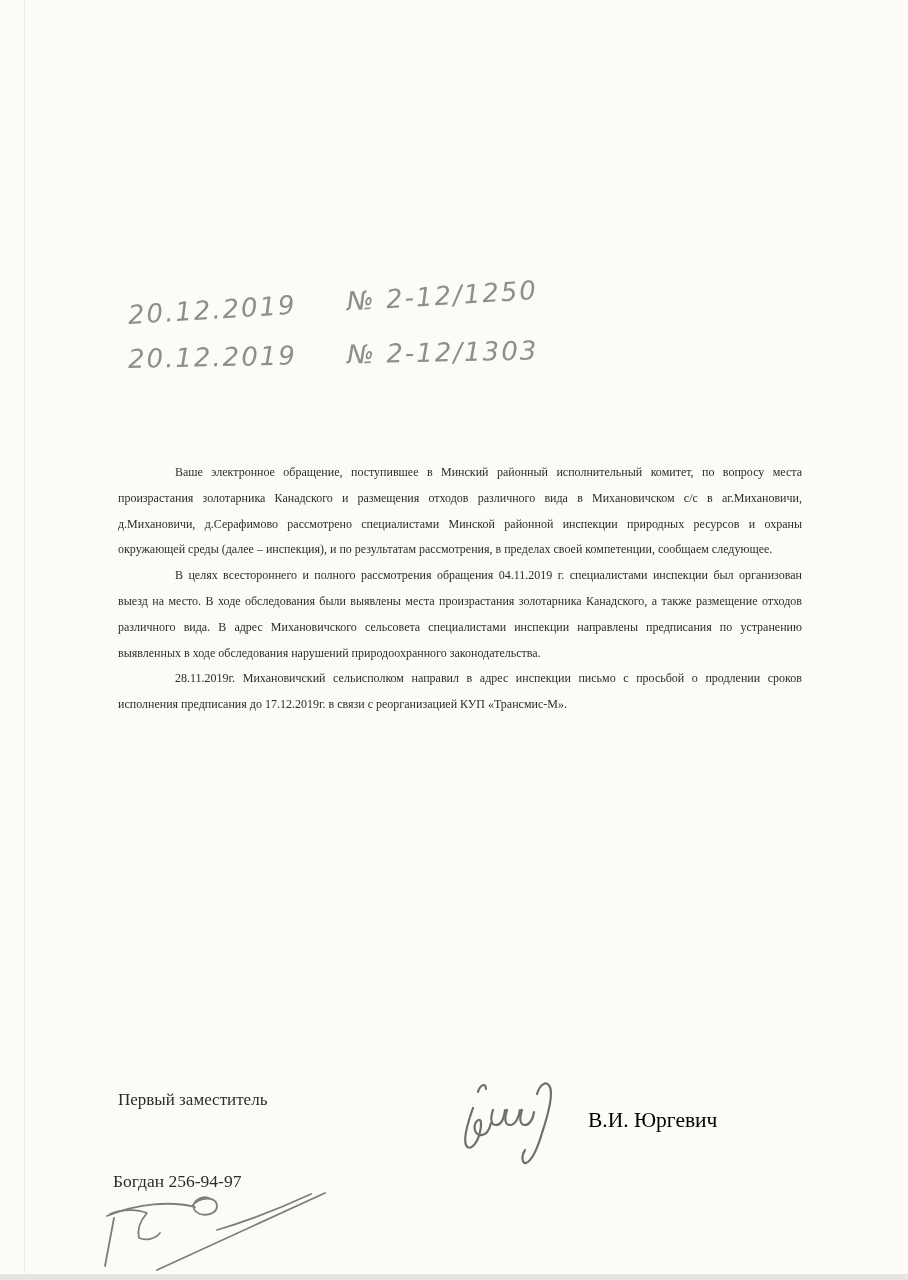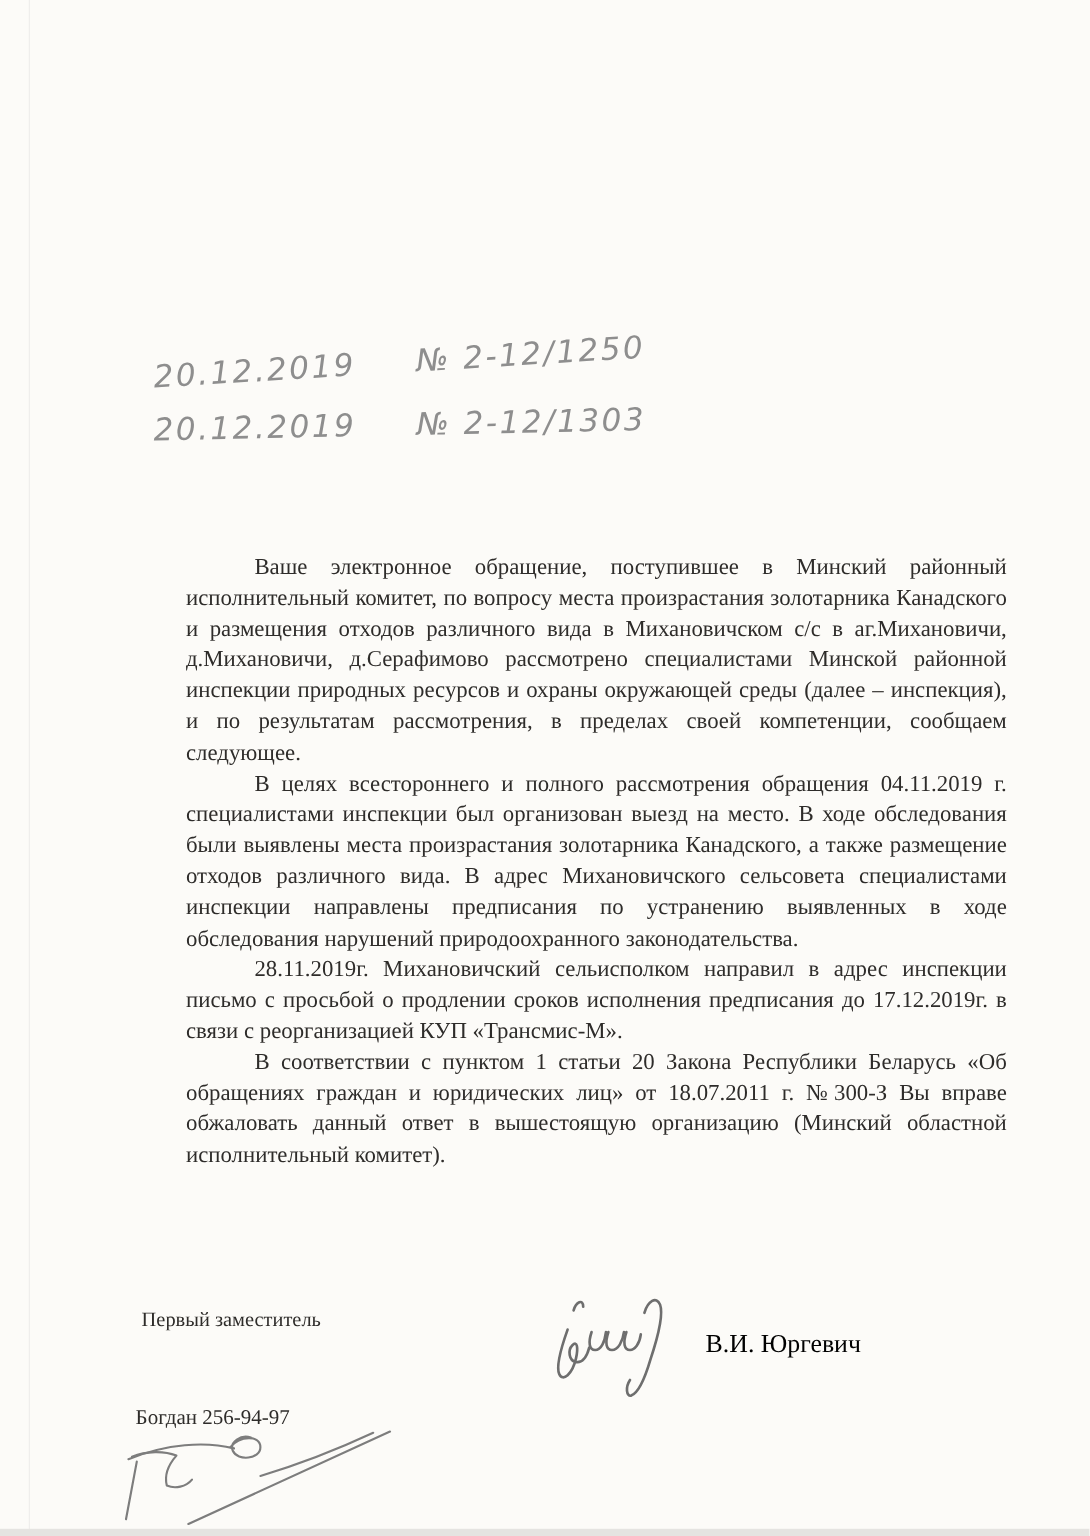--- a/index.html
+++ b/index.html
@@ -21,24 +21,23 @@
   }
   .hw-line{white-space:nowrap;transform-origin:left center;}
   .hw-line1{transform:rotate(-3.5deg);}
   .hw-line2{margin-top:14px;transform:rotate(-1.2deg);}
   .hw-num{margin-left:40px;}
 
   
   .letter-body{
     position:absolute;top:460px;left:118px;width:684px;
     color:#2e2c2a;
-    font-size:19px;
+    font-size:12px;
     line-height:25.8px;
     text-align:justify;
-    margin-left:37px;
   }
   .letter-body p{margin:0;text-indent:57px;}
 
   
   .sig-title{
     position:absolute;top:1086px;left:118px;
     color:#2e2c2a;font-size:17px;line-height:28px;
   }
   .sig-svg{position:absolute;top:1068px;left:448px;width:118px;height:108px;}
   .sig-name{
@@ -76,21 +75,20 @@
     <div class="hw-line hw-line2">
       <span>20.12.2019</span>
       <span class="hw-num">№ 2-12/1303</span>
     </div>
   </div>
 
   <div class="letter-body">
     <p>Ваше электронное обращение, поступившее в Минский районный исполнительный комитет, по вопросу места произрастания золотарника Канадского и размещения отходов различного вида в Михановичском с/с в аг.Михановичи, д.Михановичи, д.Серафимово рассмотрено специалистами Минской районной инспекции природных ресурсов и охраны окружающей среды (далее – инспекция), и по результатам рассмотрения, в пределах своей компетенции, сообщаем следующее.</p>
     <p>В целях всестороннего и полного рассмотрения обращения 04.11.2019 г. специалистами инспекции был организован выезд на место. В ходе обследования были выявлены места произрастания золотарника Канадского, а также размещение отходов различного вида. В адрес Михановичского сельсовета специалистами инспекции направлены предписания по устранению выявленных в ходе обследования нарушений природоохранного законодательства.</p>
     <p>28.11.2019г. Михановичский сельисполком направил в адрес инспекции письмо с просьбой о продлении сроков исполнения предписания до 17.12.2019г. в связи с реорганизацией КУП «Трансмис-М».</p>
-    <p>В соответствии с пунктом 1 статьи 20 Закона Республики Беларусь «Об обращениях граждан и юридических лиц» от 18.07.2011 г. №300-З Вы вправе обжаловать данный ответ в вышестоящую организацию (Минский областной исполнительный комитет).</p>
   </div>
 
   <div class="sig-title">
     <div>Первый заместитель</div>
   </div>
 
   <svg class="sig-svg" viewBox="0 0 118 108">
     <g fill="none" stroke-width="2.2" stroke-linecap="round" stroke-linejoin="round" stroke="#6e6e6e">
       <path d="M30,24 c2,-7 8,-10 8,-3"></path>
       <path d="M25,40 c-5,14 -10,30 -7,37 c3,7 11,0 14,-13 c2,-9 1,-15 -3,-11 c-4,4 -3,13 3,14 c5,1 9,-4 11,-12"></path>

